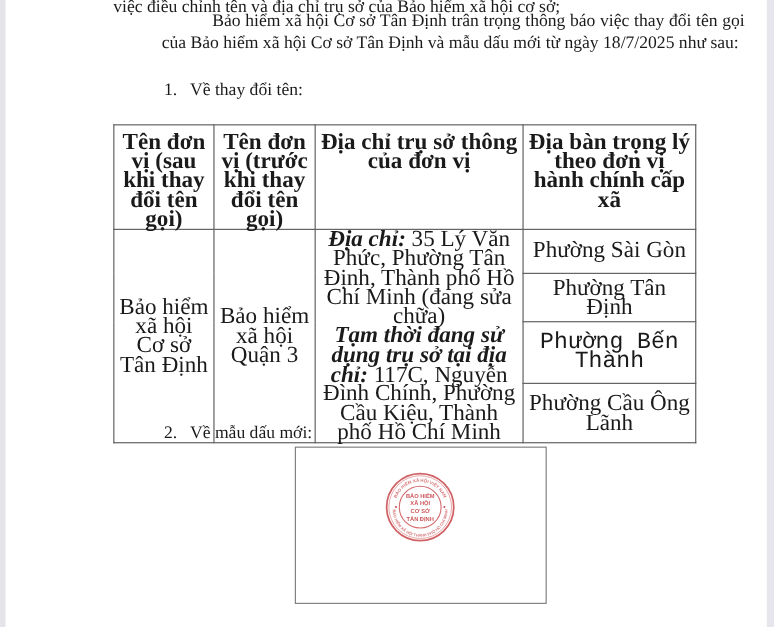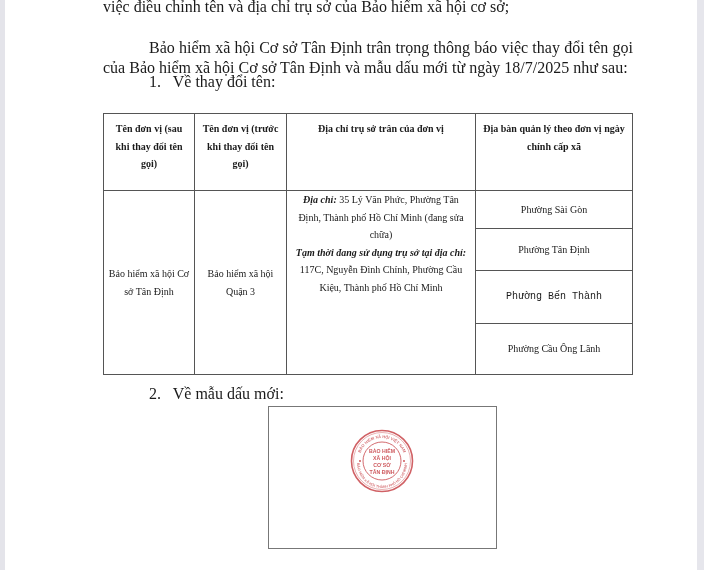--- a/index.html
+++ b/index.html
@@ -48,21 +48,21 @@
     line-height: 19px;
     white-space: nowrap;
   }
   .heading-item .num { display: inline-block; width: 20px; }
 
   table.units {
     position: absolute;
     left: 103px;
     top: 113px;
     border-collapse: collapse;
-    font-size: 10px;
+    font-size: 21px;
     line-height: 17.5px;
   }
   table.units th, table.units td {
     border: 1px solid #555;
     text-align: center;
     padding: 0 4px;
   }
   table.units th {
     font-weight: bold;
     vertical-align: top;
@@ -103,40 +103,40 @@
 </style>
 </head>
 <body>
 
 <div class="edge-left"></div>
 <div class="edge-right"></div>
 
 <div class="page">
   <div class="p-line" style="top:-3px;">việc điều chỉnh tên và địa chỉ trụ sở của Bảo hiểm xã hội cơ sở;</div>
 
-  <div class="para indent" style="top:38px;">Bảo hiểm xã hội Cơ sở Tân Định trân trọng thông báo việc thay đổi tên gọi của Bảo hiểm xã hội Cơ sở Tân Định và mẫu dấu mới từ ngày 18/7/2025 như sau:</div>
+  <div class="para indent" style="top:10px;margin-left:44px;">Bảo hiểm xã hội Cơ sở Tân Định trân trọng thông báo việc thay đổi tên gọi của Bảo hiểm xã hội Cơ sở Tân Định và mẫu dấu mới từ ngày 18/7/2025 như sau:</div>
 
   <div class="heading-item" style="top:72px;">
     <span class="num">1.</span>
     <span>Về thay đổi tên:</span>
   </div>
 
   <div class="heading-item" style="top:384px;">
     <span class="num">2.</span>
     <span>Về mẫu dấu mới:</span>
   </div>
 </div>
 
 <table class="units">
   <thead>
     <tr>
       <th class="col1">Tên đơn vị (sau khi thay đổi tên gọi)</th>
       <th class="col2">Tên đơn vị (trước khi thay đổi tên gọi)</th>
-      <th class="col3">Địa chỉ trụ sở trân của đơn vị</th>
-      <th class="col4">Địa bàn quản lý theo đơn vị ngày chính cấp xã</th>
+      <th class="col3">Địa chỉ trụ sở thông của đơn vị</th>
+      <th class="col4">Địa bàn trọng lý theo đơn vị hành chính cấp xã</th>
     </tr>
   </thead>
   <tbody>
     <tr>
       <td rowspan="4">Bảo hiểm xã hội Cơ sở Tân Định</td>
       <td rowspan="4">Bảo hiểm xã hội Quận 3</td>
       <td rowspan="4" class="addr">
         <span class="lbl">Địa chỉ:</span><span> 35 Lý Văn Phức, Phường Tân Định, Thành phố Hồ Chí Minh (đang sửa chữa)</span><br>
         <span class="lbl">Tạm thời đang sử dụng trụ sở tại địa chỉ:</span><span> 117C, Nguyễn Đình Chính, Phường Cầu Kiệu, Thành phố Hồ Chí Minh</span>
       </td>

